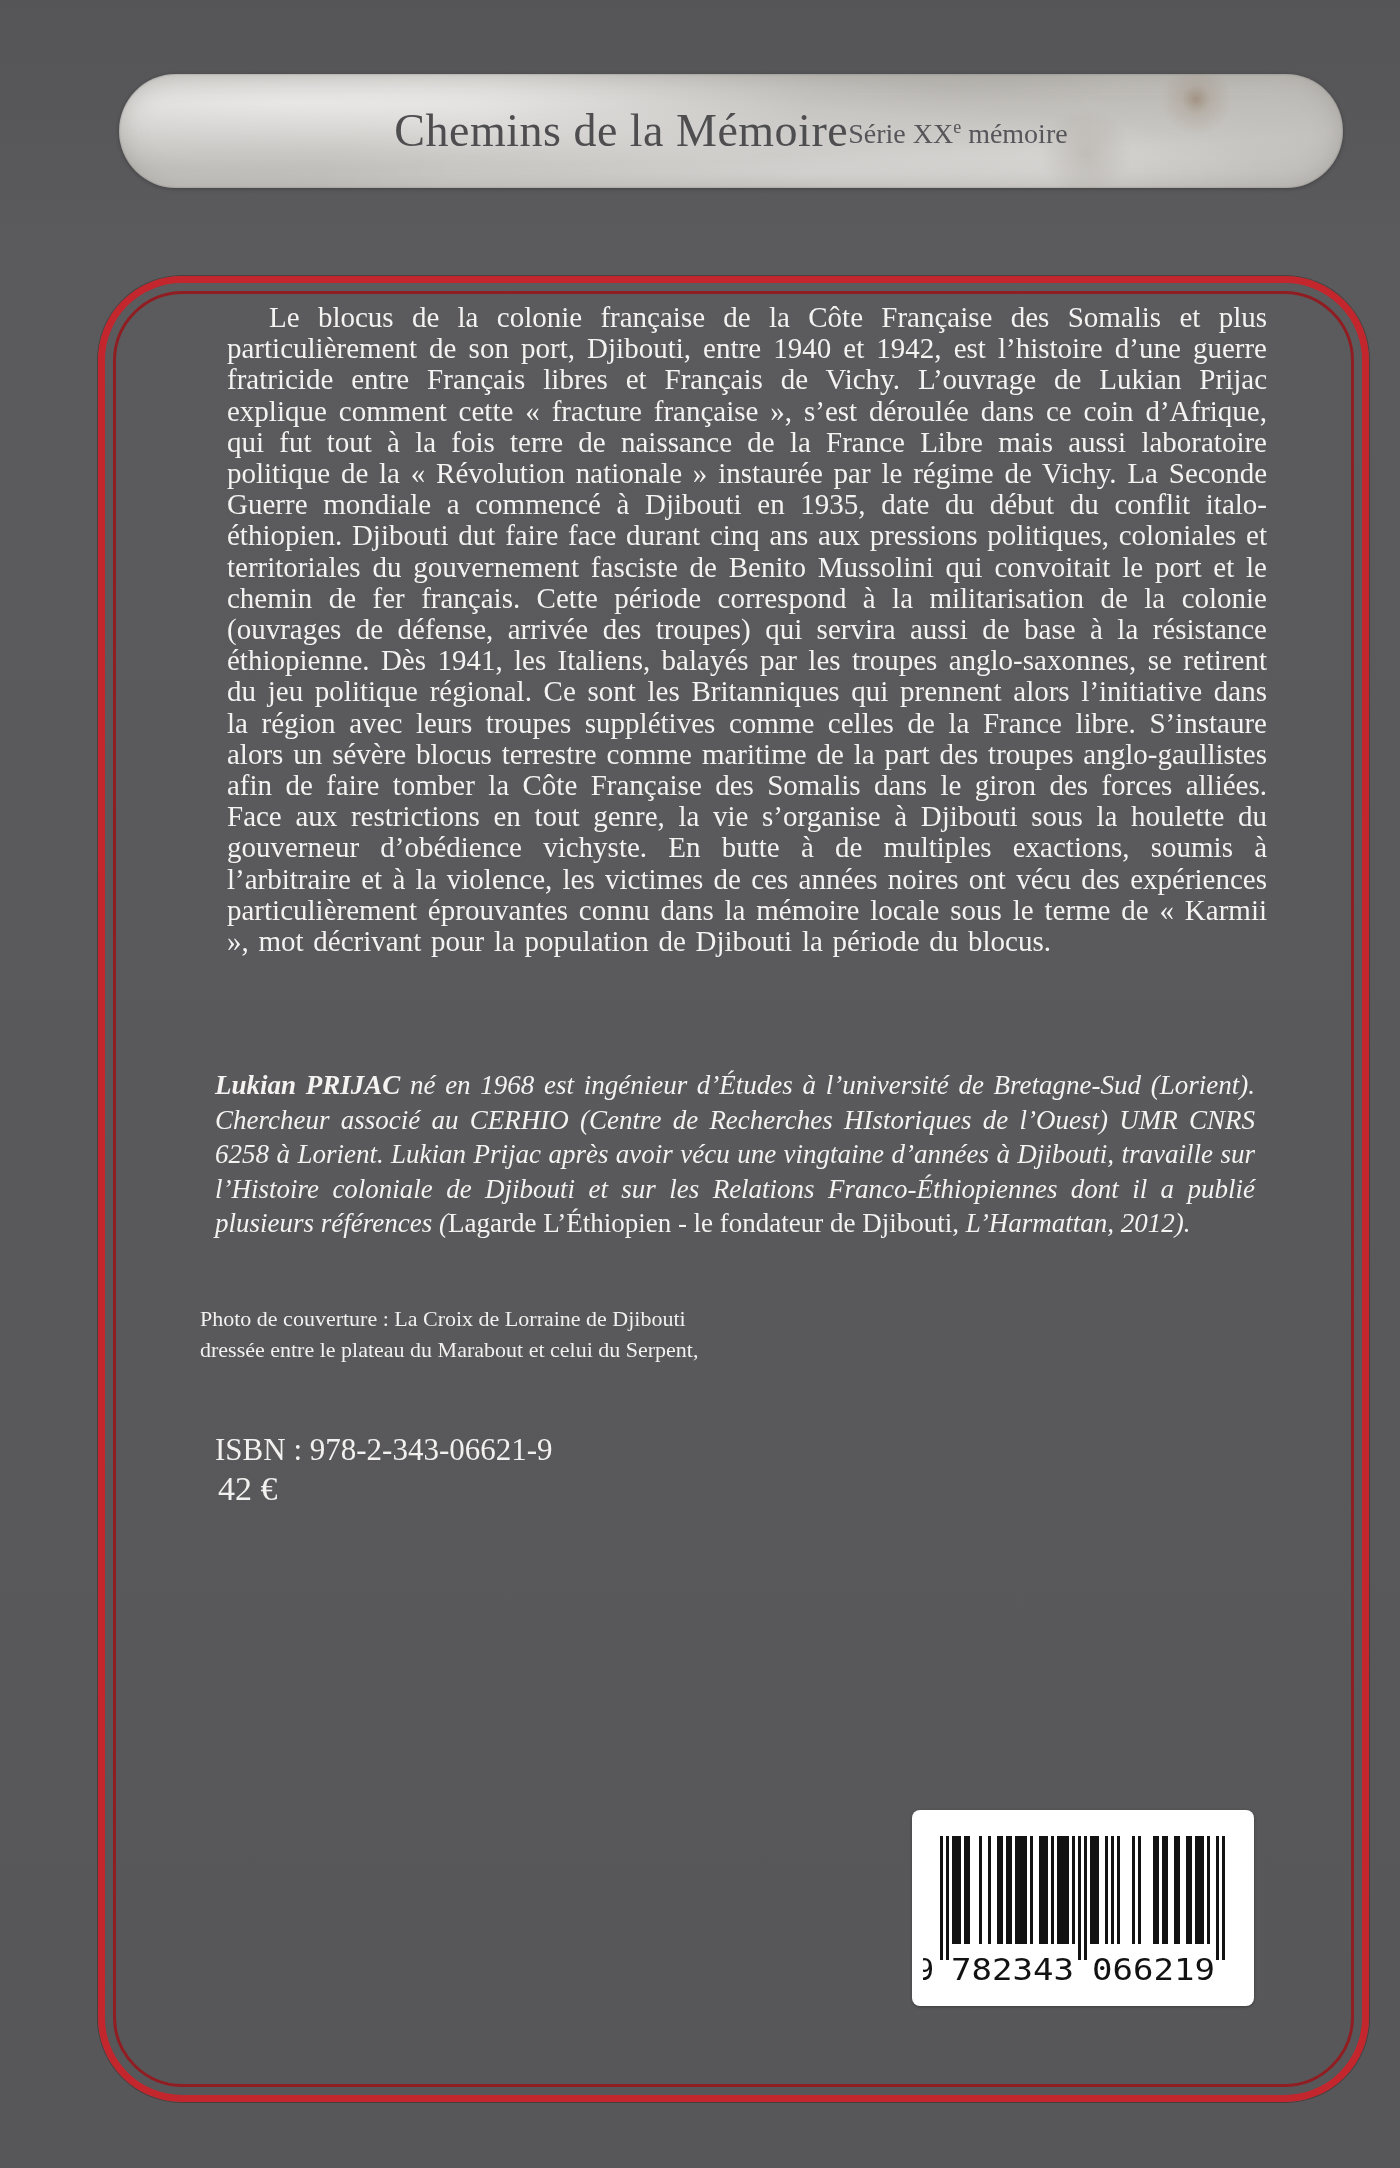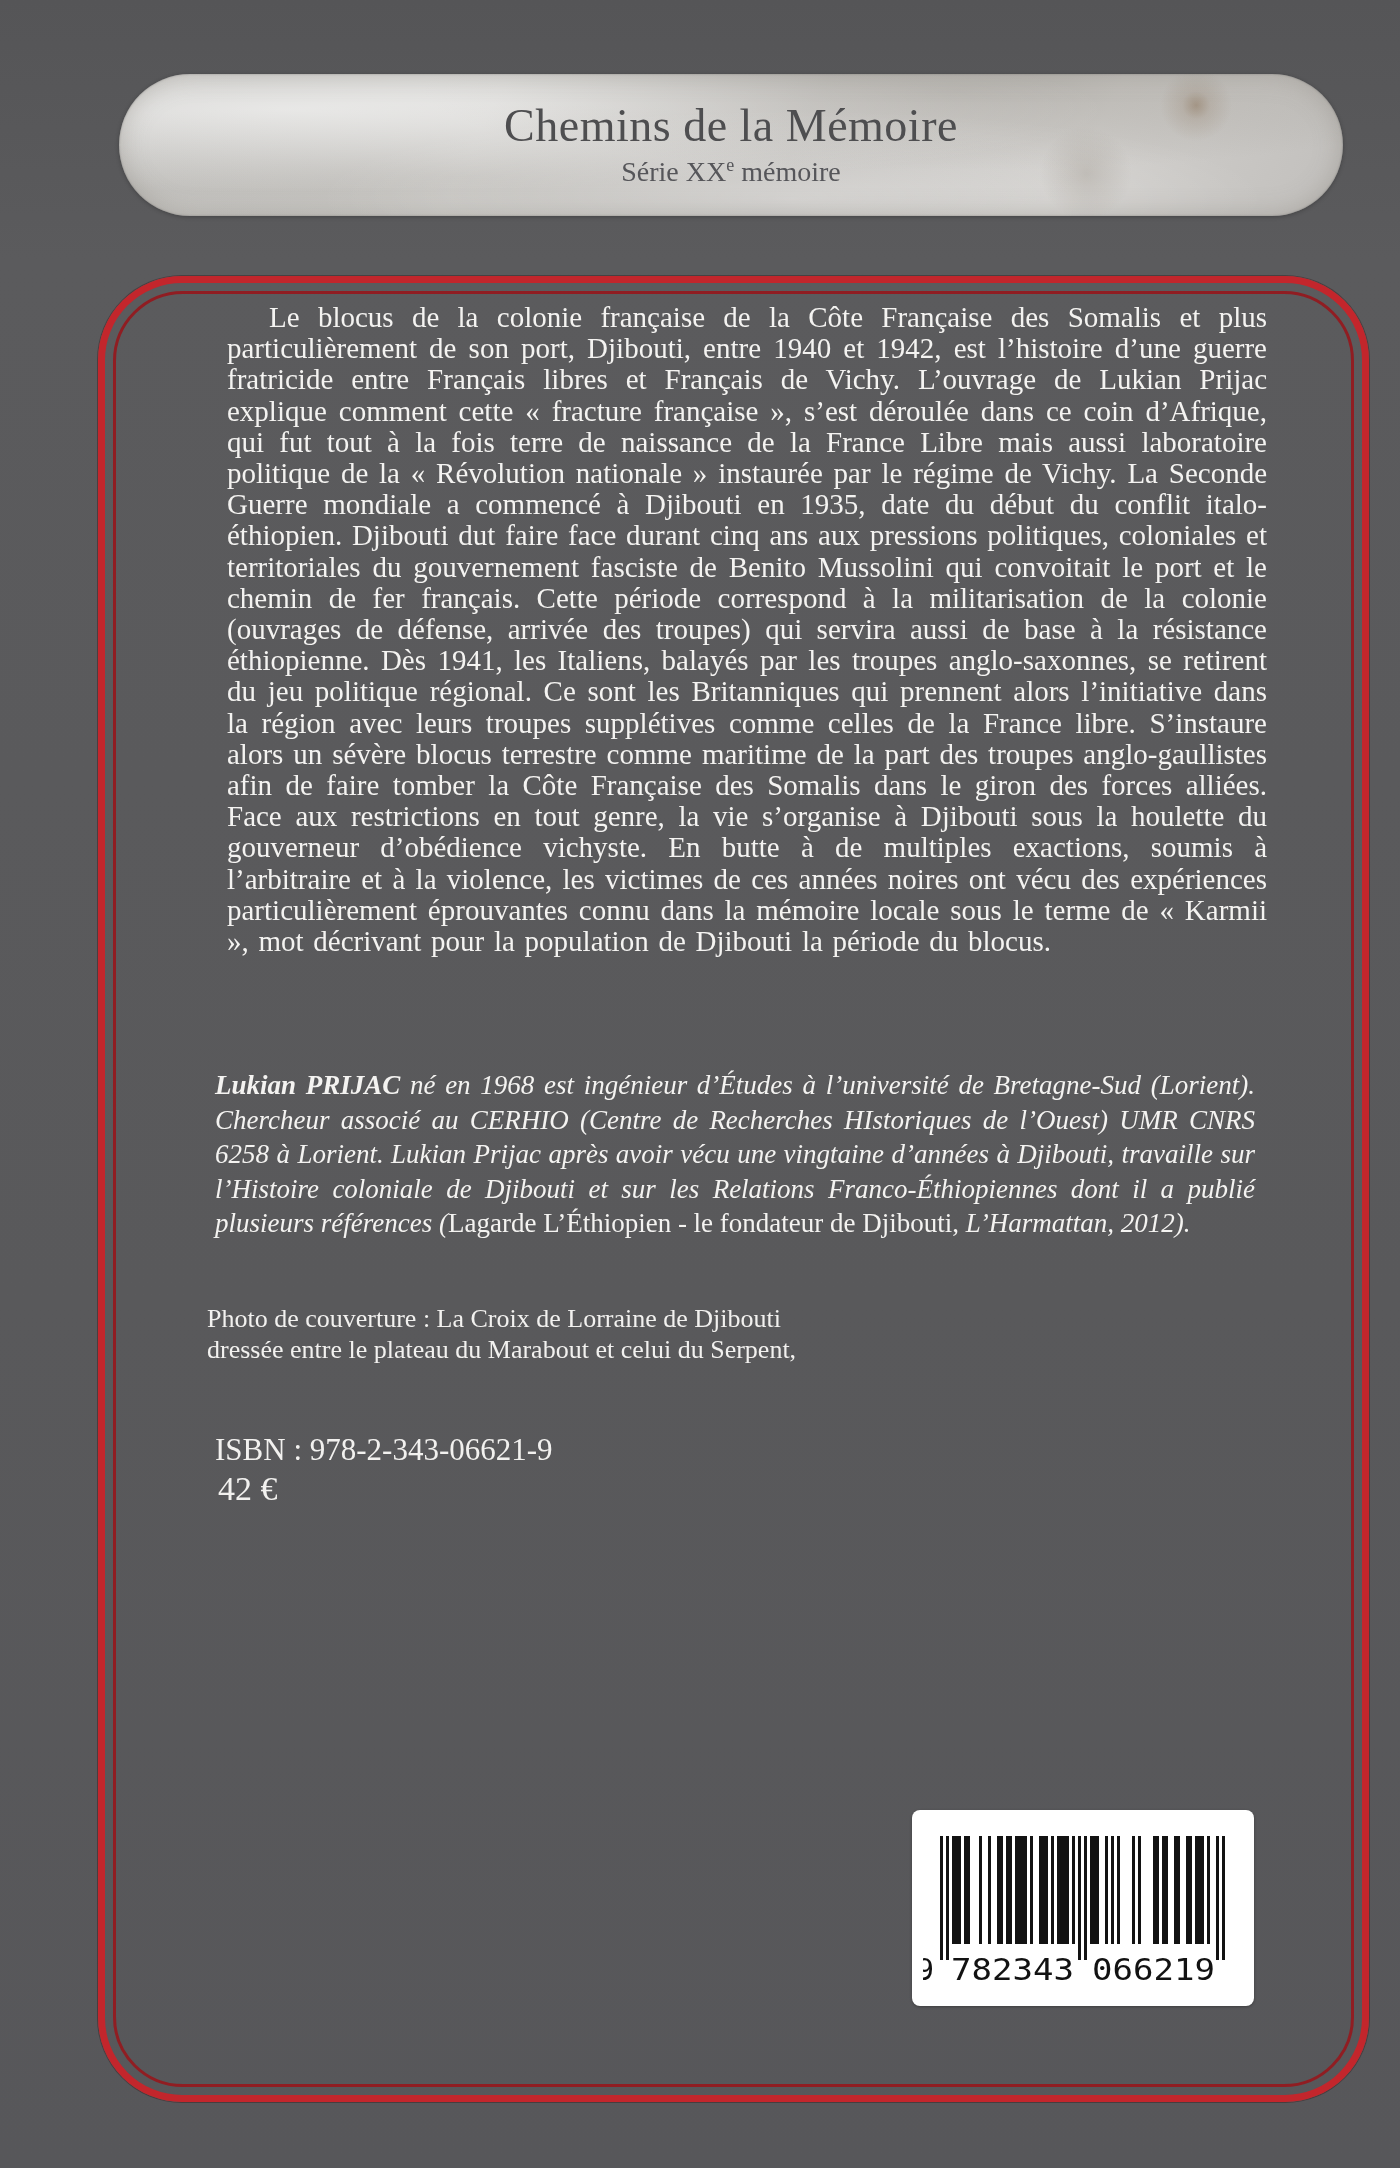--- a/index.html
+++ b/index.html
@@ -4,32 +4,32 @@
 <style>
   html,body { margin:0; padding:0; }
   body {
     width:1400px; height:2168px; position:relative; overflow:hidden;
     background:linear-gradient(#555557, #5b5b5d 12%, #59595b 60%, #57575a);
     font-family:"Liberation Serif", serif;
   }
 
   
   .banner {
-    position:absolute; left:119px; top:74px; width:1224px; height:142px;
+    position:absolute; left:119px; top:74px; width:1224px; height:114px;
     border-radius:72px;
     background:
       radial-gradient(circle at 88% 22%, rgba(128,100,70,.45) 0px, rgba(128,100,70,.16) 14px, transparent 36px),
       radial-gradient(circle at 79% 70%, rgba(118,108,94,.22) 0, transparent 46px),
       radial-gradient(ellipse at 14% 25%, rgba(255,255,255,.55), transparent 55%),
       radial-gradient(ellipse at 55% 88%, rgba(255,255,255,.35), transparent 50%),
       radial-gradient(ellipse at 68% 12%, rgba(148,144,136,.40), transparent 45%),
       radial-gradient(ellipse at 28% 72%, rgba(154,150,144,.32), transparent 50%),
       linear-gradient(115deg,#c6c5c2 0%, #d3d2cf 30%, #c4c2bf 55%, #d0cecb 78%, #c1bfbc 100%);
     box-shadow: inset 0 0 26px rgba(120,115,106,.35), inset 0 0 2px rgba(70,70,70,.5), 0 1px 4px rgba(0,0,0,.25);
-    display:flex; flex-direction:column; align-items:center; justify-content:center;
+    display:flex; flex-direction:row; align-items:center; justify-content:center;
   }
   .banner-title { font-size:46px; color:#4e4e50; letter-spacing:.5px; line-height:1.05; }
   .banner-sub { font-size:28px; color:#56565a; margin-top:5px; }
   .banner-sub sup { font-size:18px; }
 
   
   .frame {
     position:absolute; left:98px; top:276px; width:1271px; height:1826px;
     box-sizing:border-box; border:7px solid #c3262c; border-radius:84px;
     box-shadow: 0 0 0 1px rgba(40,15,15,.35);
@@ -46,22 +46,22 @@
   }
   .bio {
     position:absolute; left:215px; top:1068px; width:1040px; margin:0;
     color:#f4f3f1; font-size:27px; line-height:34.5px; text-align:justify;
   }
   .bio .bio-name { font-weight:bold; font-style:italic; }
   .bio i { font-style:italic; }
   .bio .roman { font-style:normal; }
 
   .credit {
-    position:absolute; left:207px; top:1303px;
-    color:#f2f1ef; font-size:26px; line-height:31px;
+    position:absolute; left:200px; top:1303px;
+    color:#f2f1ef; font-size:22px; line-height:31px;
   }
   .isbn {
     position:absolute; left:215px; top:1432px;
     color:#f2f1ef; font-size:31px;
   }
   .price {
     position:absolute; left:218px; top:1470px;
     color:#f2f1ef; font-size:34px;
   }
 

